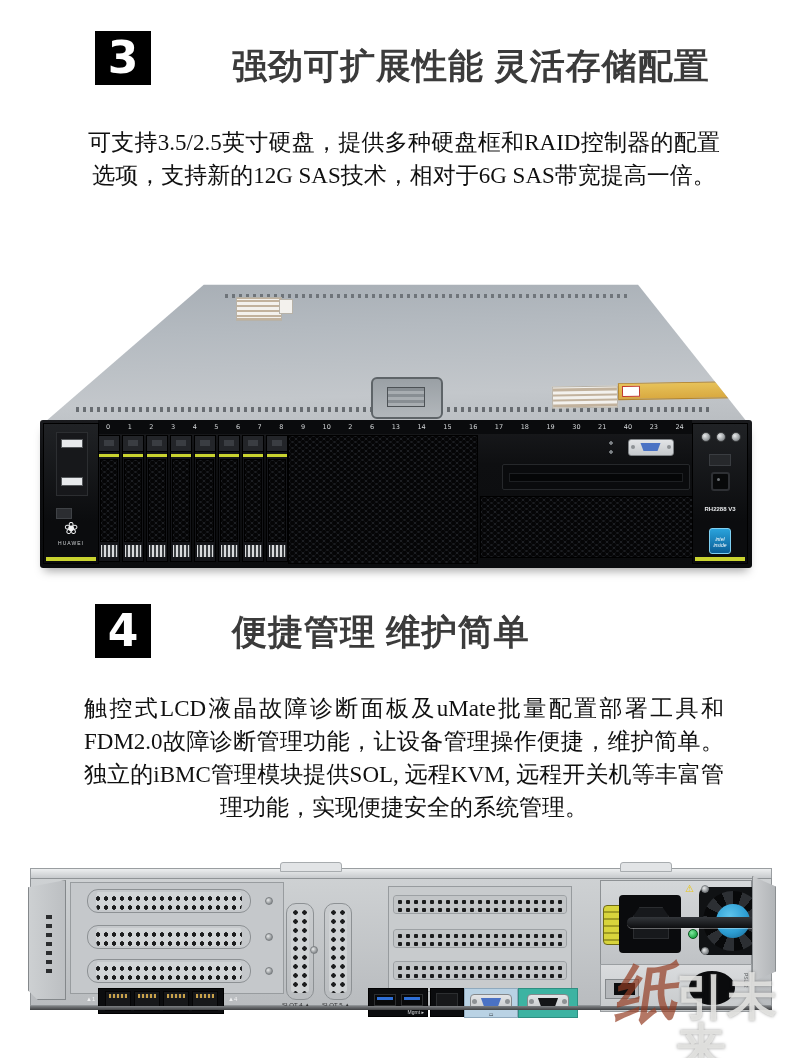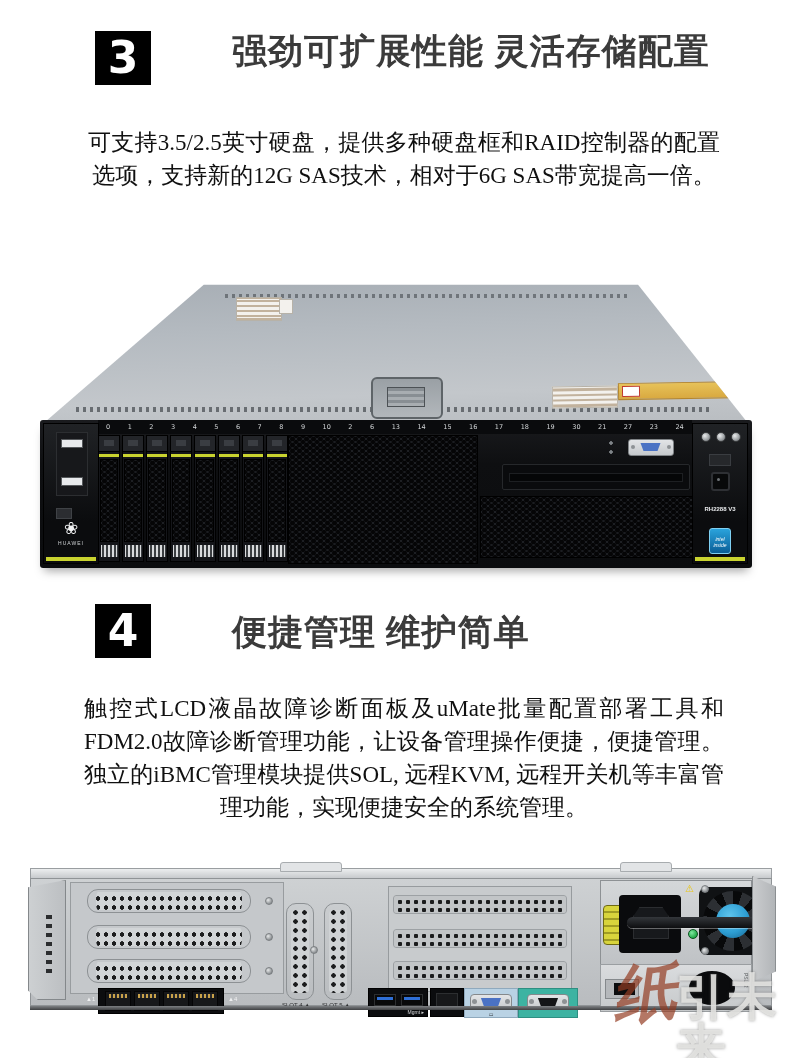--- a/index.html
+++ b/index.html
@@ -197,21 +197,21 @@
   .watermark{position:absolute;left:612px;top:962px;display:flex;align-items:flex-start;z-index:6;pointer-events:none;}
   .wm-first{font-size:64px;line-height:1;font-style:italic;font-weight:bold;transform:rotate(-6deg);
     color:var(--watermark-red,rgba(148,60,34,.82));opacity:.85;}
   .wm-rest{font-size:50px;line-height:1;margin-top:10px;font-weight:bold;letter-spacing:1px;
     color:rgba(230,230,228,.88);text-shadow:0 0 3px rgba(85,85,85,.55);}
 </style>
 </head>
 <body>
 
 <div class="num-box" style="top:31px;">3</div>
-<div class="sec-title" style="top:28px;">强劲可扩展性能 灵活存储配置</div>
+<div class="sec-title" style="top:43px;">强劲可扩展性能 灵活存储配置</div>
 <div class="sec-body" style="left:88px;top:126px;width:632px;">可支持3.5/2.5英寸硬盘，提供多种硬盘框和RAID控制器的配置选项，支持新的12G SAS技术，相对于6G SAS带宽提高一倍。</div>
 
 <div class="front-photo">
   <div class="lid">
     <div class="lid-vent-top"></div>
     <div class="lid-vent-bottom"></div>
     <div class="lid-latch">
         <div class="lid-latch-inner"></div>
       </div>
     <div class="sticker sticker-lines" style="left:27.5%;top:20%;width:40px;height:18px;"></div>
@@ -239,21 +239,21 @@
         <span class="bay-num">6</span>
         <span class="bay-num">13</span>
         <span class="bay-num">14</span>
         <span class="bay-num">15</span>
         <span class="bay-num">16</span>
         <span class="bay-num">17</span>
         <span class="bay-num">18</span>
         <span class="bay-num">19</span>
         <span class="bay-num">30</span>
         <span class="bay-num">21</span>
-        <span class="bay-num">27</span>
+        <span class="bay-num">40</span>
         <span class="bay-num">23</span>
         <span class="bay-num">24</span>
       </div>
 
     <div class="ear ear-left">
       <div class="usb-module">
         <div class="usb-slot" style="top:6px;"></div>
         <div class="usb-slot" style="top:44px;"></div>
       </div>
       <div class="ear-btn"></div>
@@ -331,21 +331,21 @@
       <div class="power-btn"></div>
       <div class="model-label">RH2288 V3</div>
       <div class="intel-badge">intel inside</div>
       <div class="ear-stripe"></div>
     </div>
   </div>
 </div>
 
 <div class="num-box" style="top:604px;">4</div>
 <div class="sec-title" style="top:609px;">便捷管理 维护简单</div>
-<div class="sec-body" style="left:84px;top:692px;width:640px;">触控式LCD液晶故障诊断面板及uMate批量配置部署工具和FDM2.0故障诊断管理功能，让设备管理操作便捷，便捷管理。独立的iBMC管理模块提供SOL, 远程KVM, 远程开关机等丰富管理功能，实现便捷安全的系统管理。</div>
+<div class="sec-body" style="left:84px;top:692px;width:640px;">触控式LCD液晶故障诊断面板及uMate批量配置部署工具和FDM2.0故障诊断管理功能，让设备管理操作便捷，维护简单。独立的iBMC管理模块提供SOL, 远程KVM, 远程开关机等丰富管理功能，实现便捷安全的系统管理。</div>
 
 <div class="rear-photo">
   <div class="rear-top-edge"></div>
   <div class="rear-bump" style="left:280px;width:60px;"></div>
   <div class="rear-bump" style="left:620px;width:50px;"></div>
   <div class="rear-body"></div>
 
   <div class="rear-ear-left">
     <div class="rear-led-strip"></div>
   </div>

